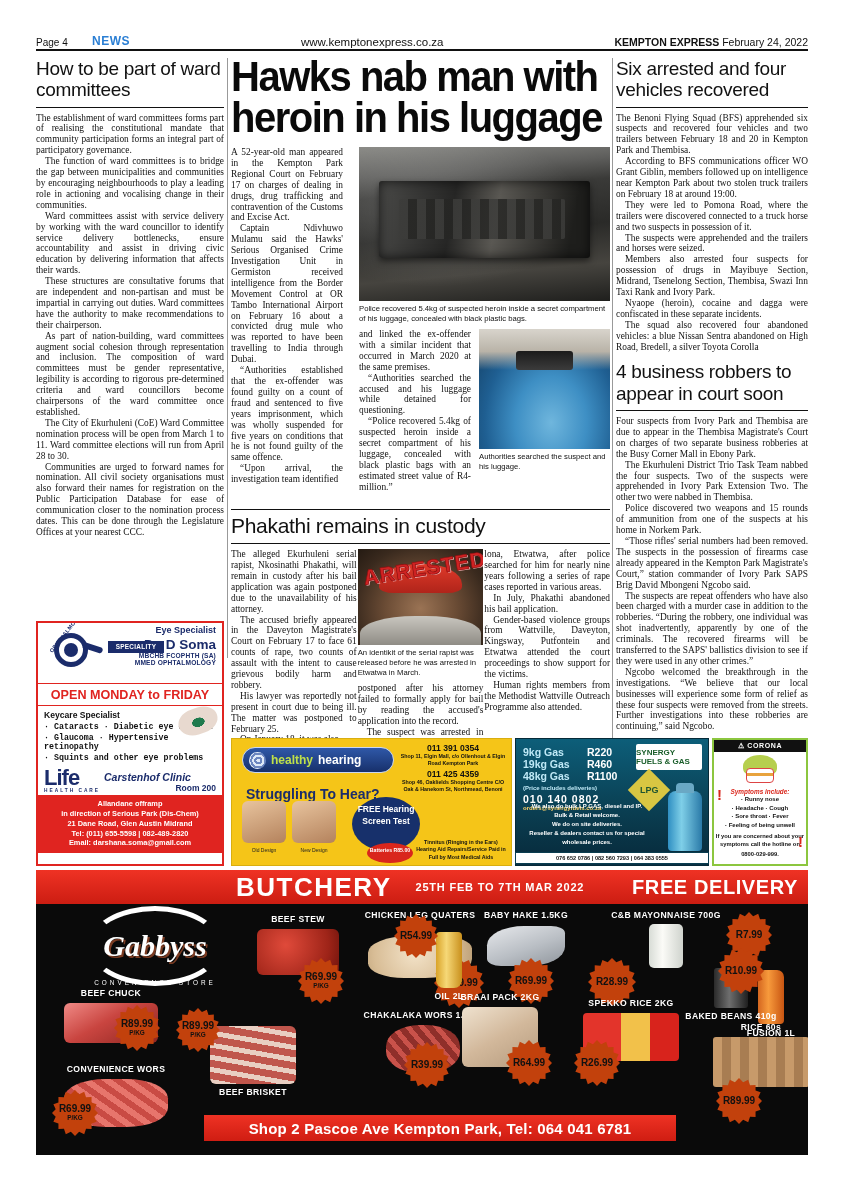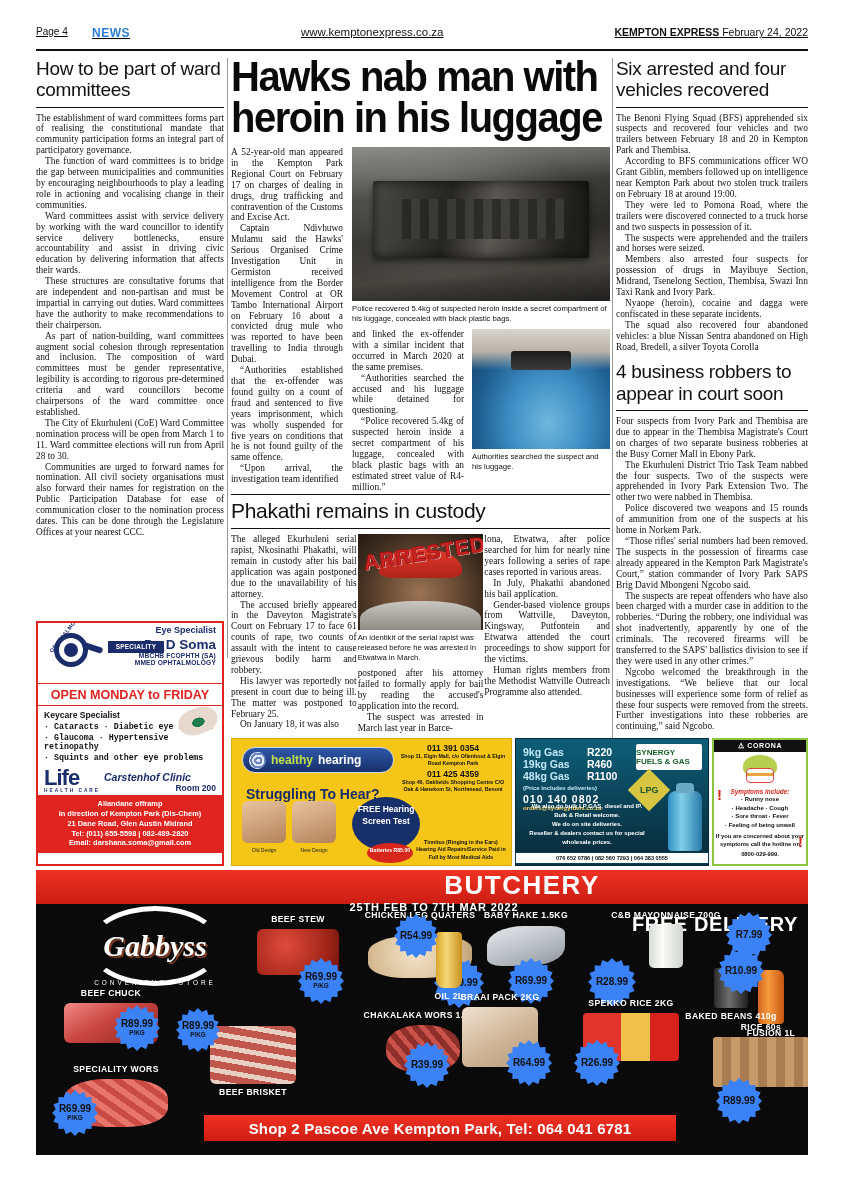--- a/index.html
+++ b/index.html
@@ -7,21 +7,21 @@
     width: 842px; height: 1191px;
     background: #ffffff;
     font-family: "Liberation Serif", serif;
     overflow: hidden;
   }
   .page { position: relative; width: 842px; height: 1191px; background:#fff; }
 
   
   .masthead {
     position: absolute; left: 36px; top: 26px; width: 772px; height: 22px;
-    display: flex; align-items: flex-start; text-decoration: underline;
+    display: flex; align-items: flex-end;
   }
   .mh-page { font-family: "Liberation Sans", sans-serif; font-size: 10px; color:#111; width: 56px; }
   .mh-news { font-family: "Liberation Sans", sans-serif; font-size: 12px; font-weight: bold; color:#2b7fd4; letter-spacing:.5px; }
   .mh-url { flex:1; text-align:center; font-family:"Liberation Sans", sans-serif; font-size: 11.5px; color:#111; }
   .mh-right { font-family:"Liberation Sans", sans-serif; font-size: 10.5px; color:#111; text-align:right; }
   .mh-right b { font-weight: bold; }
   .mh-rule { position:absolute; left:36px; top:49px; width:772px; height:1.5px; background:#111; }
 
   
   .col-left  { position:absolute; left:36px;  top:58px; width:188px; }
@@ -256,21 +256,21 @@
   .cor-list{ text-align:center; font-family:"Liberation Sans",sans-serif; font-weight:bold; font-size:6px; color:#111; line-height:1.45; }
   .cor-note{ text-align:center; font-family:"Liberation Sans",sans-serif; font-weight:bold; font-size:5.8px; color:#111; line-height:1.4; margin-top:2px; }
   .cor-bang{ position:absolute; font-family:"Liberation Sans",sans-serif; font-weight:bold; font-size:15px; color:#d9261c; }
 
   
   .ad-butch{
     position:absolute; left:36px; top:870px; width:772px; height:285px;
     background:#0a0a0a; overflow:hidden;
   }
   .bt-bar{ height:34px; background: linear-gradient(180deg,#ef3224,#cc1d12);
-    display:flex; align-items:center;flex-direction:column; }
+    display:flex; align-items:center; }
   .bt-bar .bt-title{ font-family:"Liberation Sans",sans-serif; font-weight:bold; font-size:26px; color:#fff;
     letter-spacing:1.5px; margin-left:200px; }
   .bt-bar .bt-dates{ font-family:"Liberation Sans",sans-serif; font-weight:bold; font-size:11px; color:#fff;
     letter-spacing:.8px; margin-left:24px; }
   .bt-bar .bt-free{ font-family:"Liberation Sans",sans-serif; font-weight:bold; font-size:20px; color:#fff;
     letter-spacing:.6px; margin-left:auto; margin-right:10px; }
   .bt-logo{ position:absolute; left:46px; top:30px; width:146px; height:92px;
     display:flex; align-items:center; justify-content:center; }
   .bt-logo .swoosh{ position:absolute; left:6px; top:6px; width:134px; height:80px;
     border:5px solid #fff; border-radius:50%; border-left-color:transparent; border-right-color:transparent; }
@@ -292,21 +292,21 @@
   .m-hake{ background: linear-gradient(160deg,#e7e9ec,#b9bec4 55%,#8e949b); }
   .m-braai{ background: linear-gradient(150deg,#efe2cf,#d2b89b 50%,#b49a7d); }
   .m-oil{ background: linear-gradient(90deg,#d9a328,#f6d877 40%,#c9901d); border-radius:4px 4px 8px 8px; }
   .m-mayo{ background: linear-gradient(90deg,#d8dcd6,#fbfbf7 40%,#cfd3cd); border-radius:5px; }
   .m-rice{ background: linear-gradient(90deg,#e3342b 0 40%,#f2c14a 40% 70%, #d8231c 70%); border-radius:4px; }
   .m-beans{ background: linear-gradient(90deg,#2a2a2a,#6e6e6e 45%,#1f1f1f); border-radius:3px; }
   .m-fusion{ background: linear-gradient(90deg,#d4661f,#f79a3c 40%,#c85512); border-radius:7px 7px 4px 4px; }
   .m-eggs{ background: repeating-linear-gradient(90deg,#c79a6a 0 9px,#a87d52 9px 18px); border-radius:3px; }
 
   .starburst{
-    position:absolute; background:#3b82f6; color:#111;
+    position:absolute; background:#c2410c; color:#111;
     font-family:"Liberation Sans",sans-serif; font-weight:bold;
     display:flex; flex-direction:column; align-items:center; justify-content:center;
     text-align:center; line-height:1.05;
     clip-path: polygon(50% 0%,59% 9%,70% 4%,74% 16%,86% 15%,86% 27%,97% 31%,92% 42%,100% 50%,92% 58%,97% 69%,86% 73%,86% 85%,74% 84%,70% 96%,59% 91%,50% 100%,41% 91%,30% 96%,26% 84%,14% 85%,14% 73%,3% 69%,8% 58%,0% 50%,8% 42%,3% 31%,14% 27%,14% 15%,26% 16%,30% 4%,41% 9%);
   }
   .sb-price{ font-size:10px; }
   .sb-unit{ font-size:6.4px; }
 
   .bt-foot{
     position:absolute; left:168px; bottom:14px; width:472px; height:26px;
@@ -355,40 +355,40 @@
 
     <div style="display:flex; gap:9px; margin-top:10px;">
       <div style="width:112px;">
         <div class="body-text">
           <p class="first">A 52-year-old man appeared in the Kempton Park Regional Court on February 17 on charges of dealing in drugs, drug trafficking and contravention of the Customs and Excise Act.</p>
           <p>Captain Ndivhuwo Mulamu said the Hawks' Serious Organised Crime Investigation Unit in Germiston received intelligence from the Border Movement Control at OR Tambo International Airport on February 16 about a convicted drug mule who was reported to have been travelling to India through Dubai.</p>
           <p>“Authorities established that the ex-offender was found guilty on a count of fraud and sentenced to five years imprisonment, which was wholly suspended for five years on conditions that he is not found guilty of the same offence.</p>
           <p>“Upon arrival, the investigation team identified</p>
         </div>
       </div>
-      <div style="flex:1;">
+      <div style="flex:1;margin-left:7px;">
         <div class="photo heroin" style="width:100%; height:154px;"></div>
         <div class="caption">Police recovered 5.4kg of suspected heroin inside a secret compartment of his luggage, concealed with black plastic bags.</div>
         <div style="display:flex; gap:8px; margin-top:5px;">
           <div style="width:112px;">
             <div class="body-text">
               <p class="first">and linked the ex-offender with a similar incident that occurred in March 2020 at the same premises.</p>
               <p>“Authorities searched the accused and his luggage while detained for questioning.</p>
               <p>“Police recovered 5.4kg of suspected heroin inside a secret compartment of his luggage, concealed with black plastic bags with an estimated street value of R4-million.”</p>
             </div>
           </div>
           <div style="flex:1;">
             <div class="photo suitcase" style="width:100%; height:120px;"></div>
             <div class="caption">Authorities searched the suspect and his luggage.</div>
           </div>
         </div>
       </div>
     </div>
 
-    <div style="margin-top:1px;">
+    <div style="margin-top:16px;">
       <div style="height:1px;background:#111;margin-bottom:4px;"></div>
       <h1 class="head-sans big">Phakathi remains in custody</h1>
       <div class="hrule"></div>
       <div class="three-col">
         <div class="cell">
           <div class="body-text">
             <p class="first">The alleged Ekurhuleni serial rapist, Nkosinathi Phakathi, will remain in custody after his bail application was again postponed due to the unavailability of his attorney.</p>
             <p>The accused briefly appeared in the Daveyton Magistrate's Court on February 17 to face 61 counts of rape, two counts of assault with the intent to cause grievous bodily harm and robbery.</p>
             <p>His lawyer was reportedly not present in court due to being ill. The matter was postponed to February 25.</p>
             <p>On January 18, it was also</p>
@@ -478,21 +478,21 @@
         <div class="life-logo">Life</div>
         <div class="life-sub">HEALTH CARE</div>
       </div>
       <div style="flex:1;">
         <div class="life-clinic">Carstenhof Clinic</div>
         <div class="life-room">Room 200</div>
       </div>
     </div>
     <div class="eye-foot">
       <div>Allandane offramp</div>
-      <div>in direction of Kempton Park (Dis-Chem)</div>
+      <div>in direction of Serious Park (Dis-Chem)</div>
       <div>21 Dane Road, Glen Austin Midrand</div>
       <div>Tel: (011) 655-5598 | 082-489-2820</div>
       <div>Email: darshana.soma@gmail.com</div>
     </div>
   </div>
 
   <div class="ad-hearing">
     <div class="hh-pill">
       <div class="hh-swirl"></div>
       <span class="hh-t1">healthy</span>
@@ -664,21 +664,21 @@
     <div class="prod" style="left:368px; top:62px; width:90px;">
       <div class="meat m-oil" style="width:26px;height:56px;margin:0 auto 3px;"></div>
       <div class="lbl">OIL 2L</div>
     </div>
     <div class="starburst" style="left:358px; top:44px; width:44px; height:44px;">
       <span class="sb-price">R54.99</span>
       <span class="sb-unit"></span>
     </div>
 
     <div class="prod" style="left:10px; top:194px; width:140px;">
-      <div class="lbl">SPECIALITY WORS</div>
+      <div class="lbl">CONVENIENCE WORS</div>
       <div class="meat m-wors" style="width:104px;height:48px;margin:5px auto 0;"></div>
     </div>
     <div class="starburst" style="left:16px; top:220px; width:46px; height:46px;">
       <span class="sb-price">R69.99</span>
       <span class="sb-unit">P/KG</span>
     </div>
 
     <div class="prod" style="left:4px; top:126px; width:1px; height:1px;"></div>
     <div class="prod" style="left:392px; top:122px; width:1px; height:1px;"></div>
 

